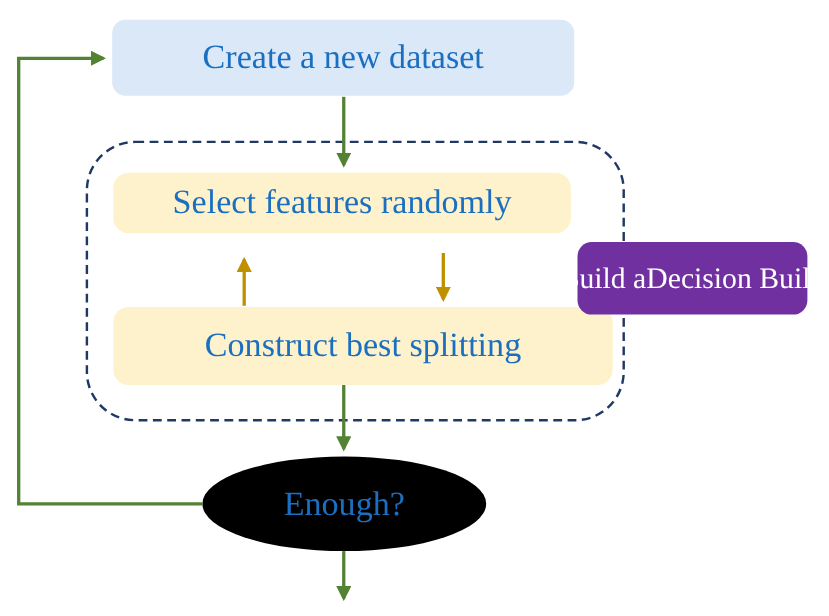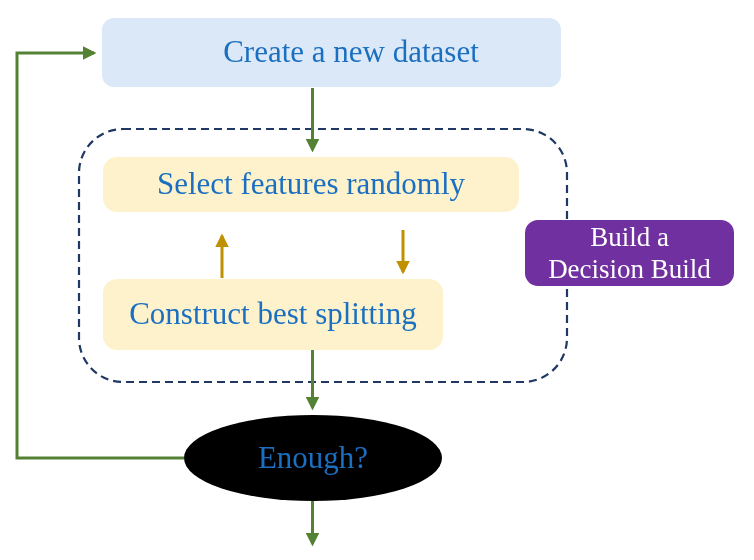--- a/index.html
+++ b/index.html
@@ -11,38 +11,38 @@
   .layer{position:absolute;inset:0;width:754px;height:560px;}
   #bg-layer{z-index:1;}
   #arrow-layer{z-index:4;pointer-events:none;}
   .node{
     position:absolute;display:flex;align-items:center;justify-content:center;
     text-align:center;z-index:2;
   }
   .node-label{color:#1b6fc1;font-size:31px;line-height:1.1;}
   #create-dataset-box{
     left:102px;top:18px;width:420px;height:69px;
-    background:#dbe8f7;border-radius:12px;padding-left:39px;
+    background:#dbe8f7;border-radius:12px;
   }
   #select-features-box{
     left:103px;top:157px;width:416px;height:55px;
     background:#fdf2cc;border-radius:14px;
   }
   #construct-splitting-box{
-    left:103px;top:279px;width:340px;height:71px;
+    left:103px;top:279px;width:454px;height:71px;
     background:#fdf2cc;border-radius:14px;
   }
   #enough-ellipse{
     left:184px;top:415px;width:258px;height:86px;
     background:#000000;border-radius:50%;
   }
   #build-tree-box{
     left:525px;top:220px;width:209px;height:66px;
     background:#7030a0;border-radius:13px;z-index:3;
-    flex-direction:column;
+    flex-direction:row;
   }
   #build-tree-box .purple-label{
     color:#ffffff;font-size:27px;line-height:1.2;white-space:nowrap;
   }
 </style>
 </head>
 <body>
 
 <svg id="bg-layer" class="layer">
   <rect x="79" y="129" width="488" height="253" rx="44" ry="44" fill="none" stroke="#1f3864" stroke-width="2.2" stroke-dasharray="8 5"></rect>

